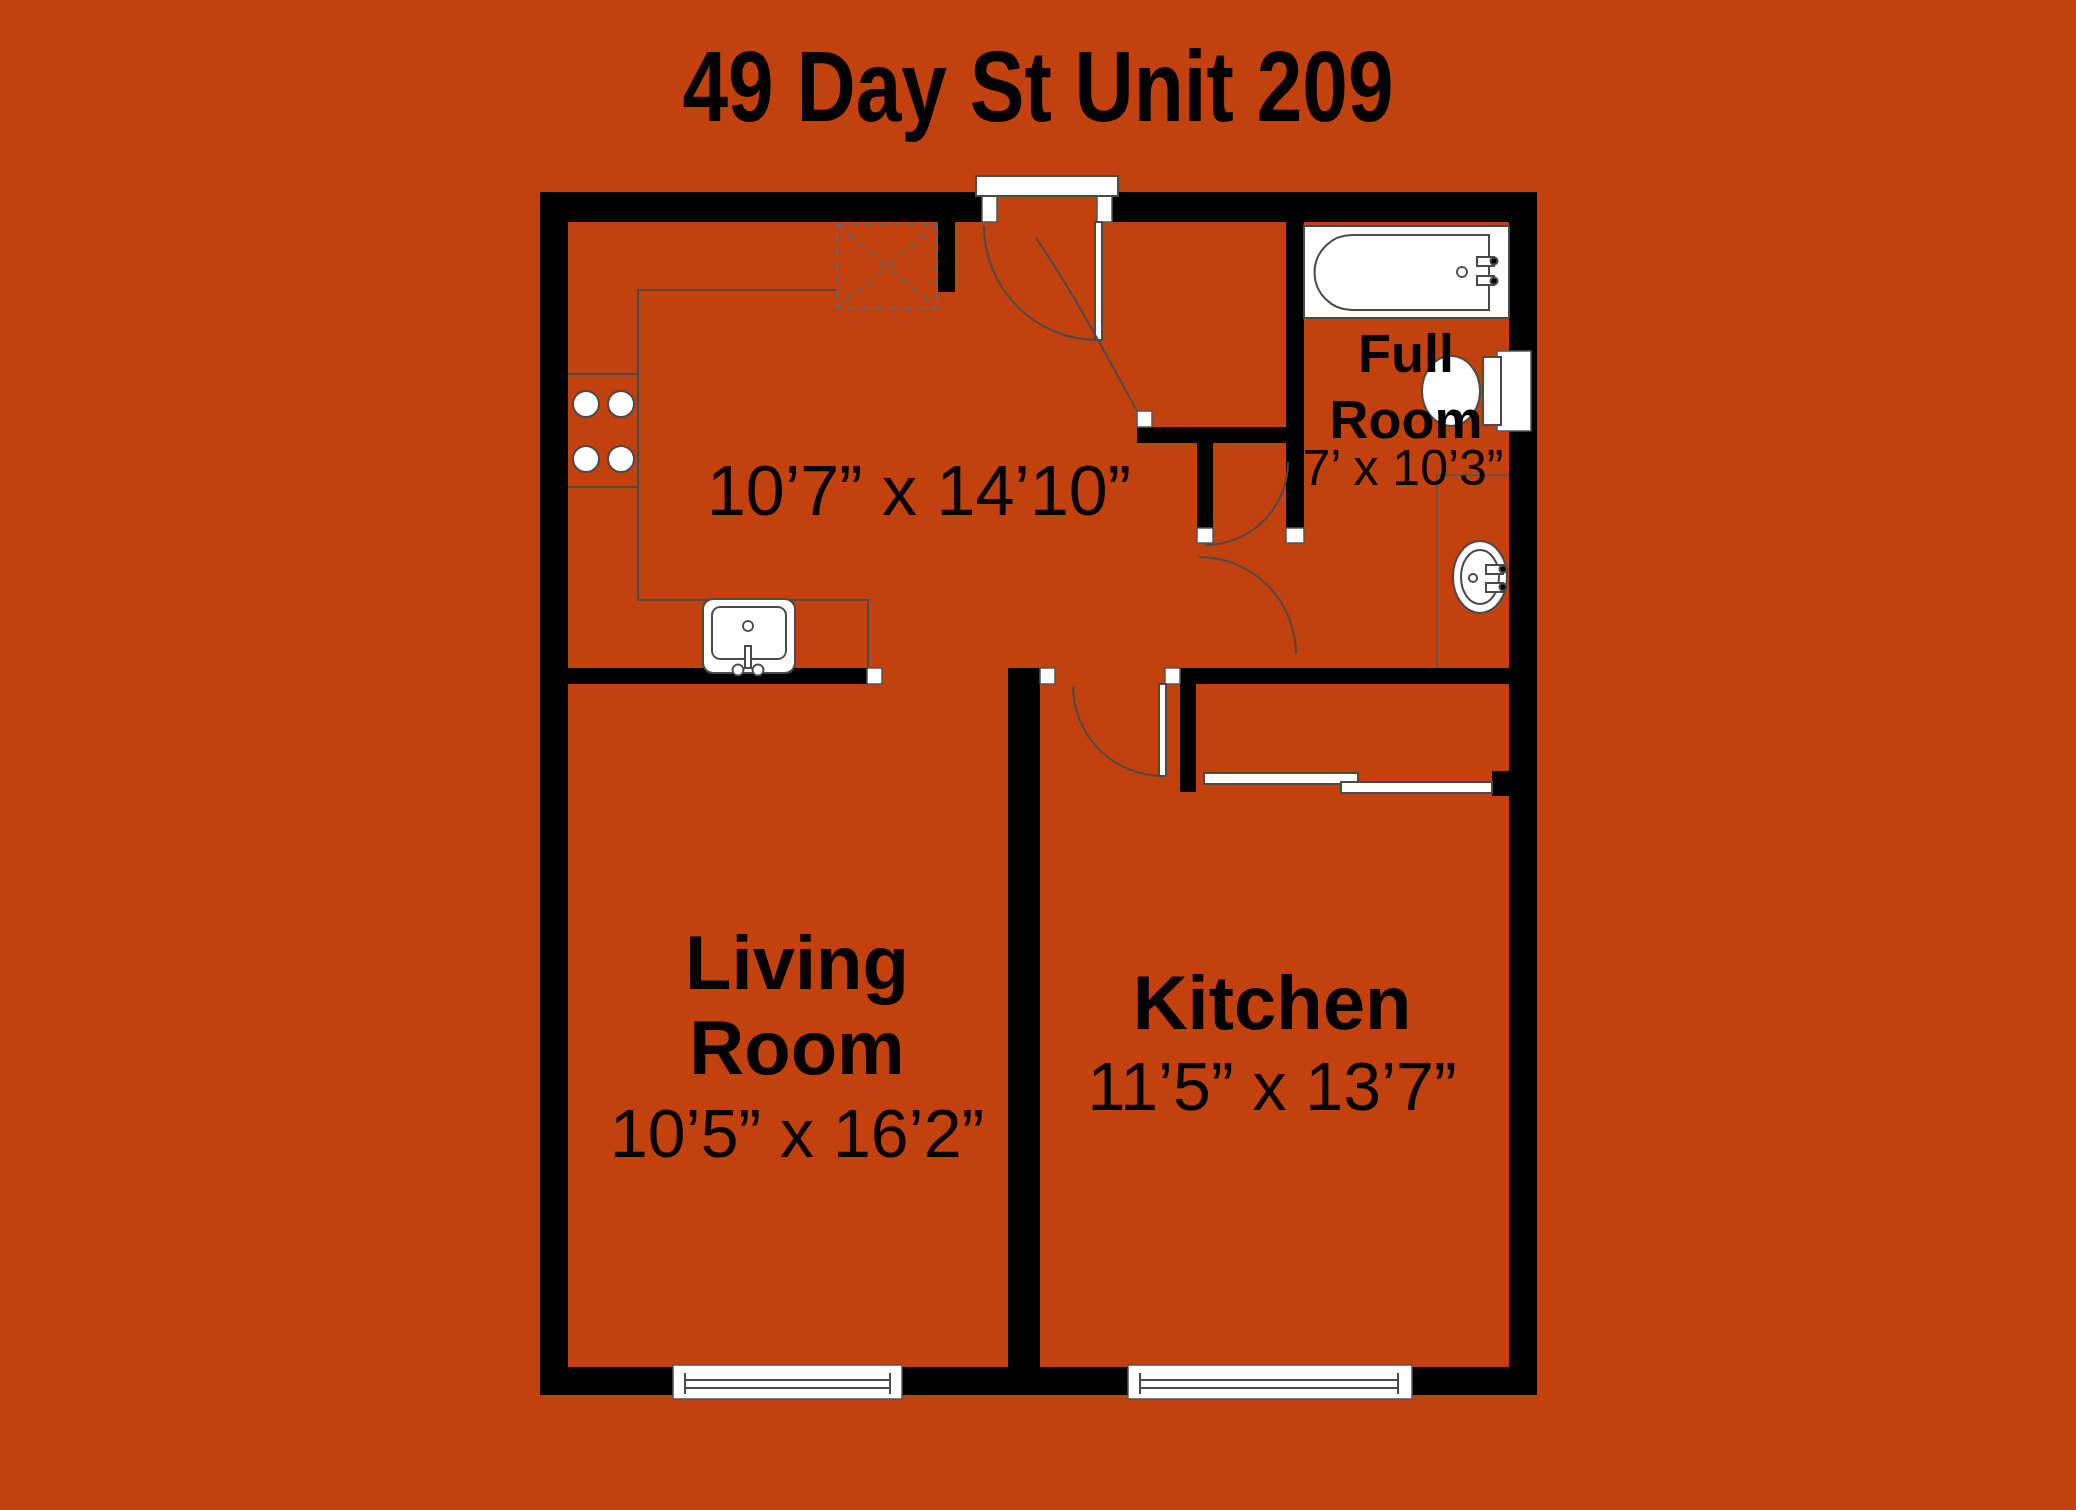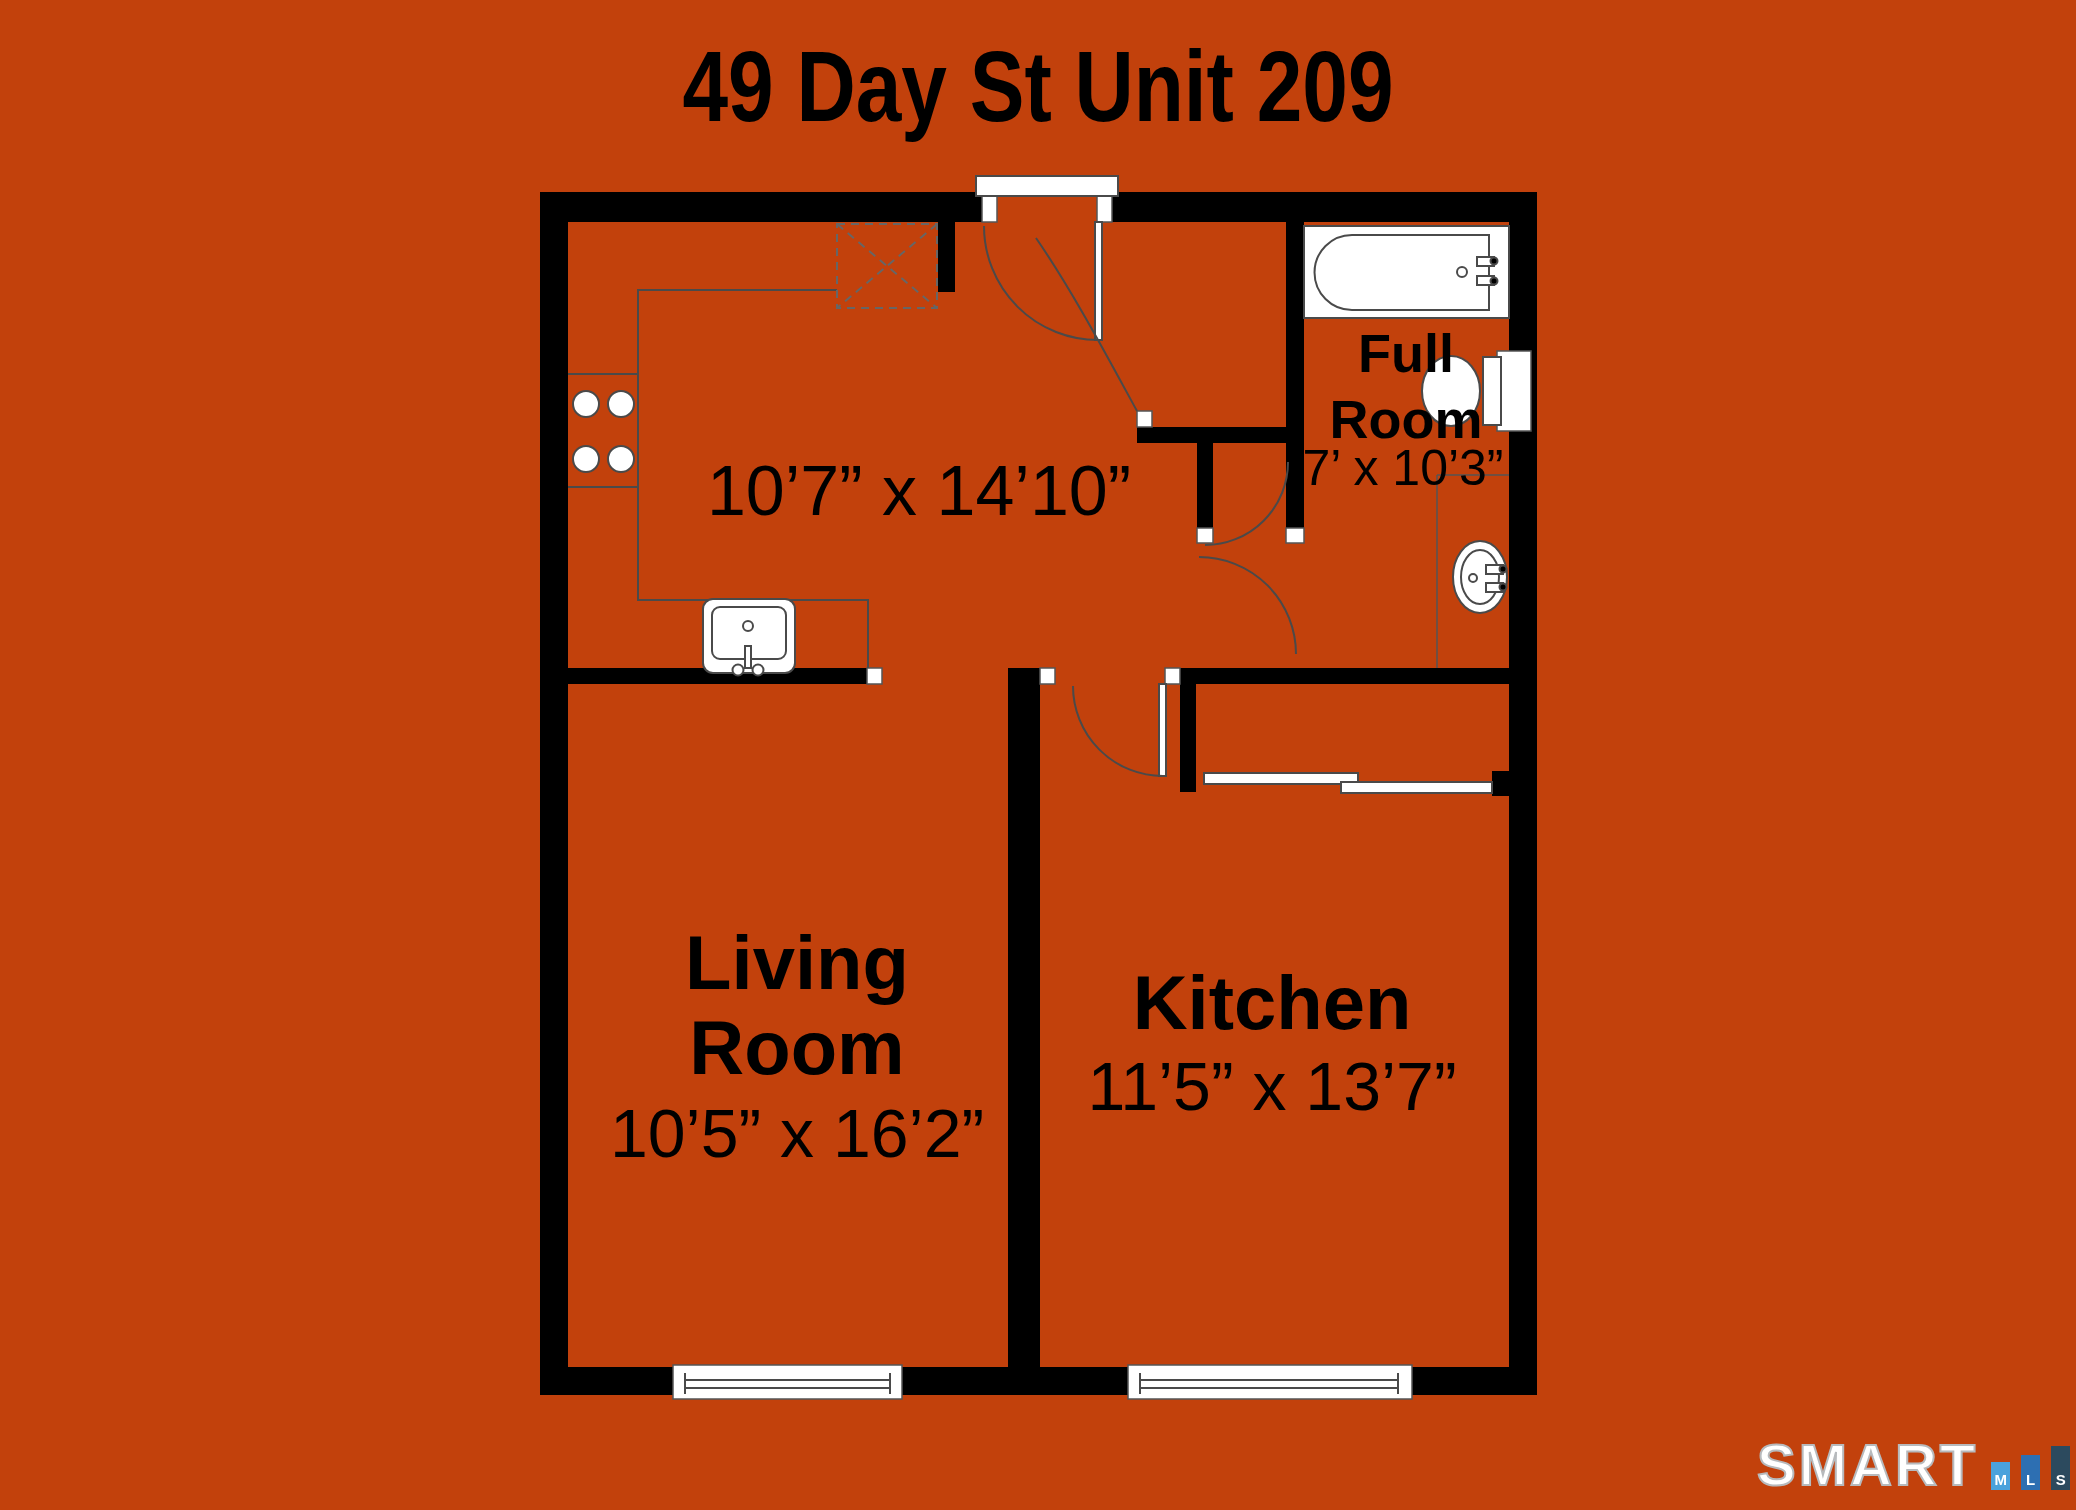--- a/index.html
+++ b/index.html
@@ -200,28 +200,14 @@
   <div class="lbl room-name fb-2">Room</div>
   <div class="lbl fb-dims">7’ x 10’3”</div>
 
   <div class="lbl room-name lr-2">Room</div>
   <div class="lbl room-name lr-1">Living</div>
   <div class="lbl lr-dims">10’5” x 16’2”</div>
 
   <div class="lbl room-name br-1">Kitchen</div>
   <div class="lbl br-dims">11’5” x 13’7”</div>
 
-  <div class="logo">
-    <span class="logo-word">SMART</span>
-    <span class="logo-bars">
-      <span class="bar bar-m" style="background: rgb(75, 162, 220);">
-          <span>M</span>
-        </span>
-      <span class="bar bar-l" style="background: rgb(45, 111, 178);">
-          <span>L</span>
-        </span>
-      <span class="bar bar-s" style="background: rgb(44, 74, 94);">
-          <span>S</span>
-        </span>
-    </span>
-  </div>
 
 </div>
 
 </body></html>

